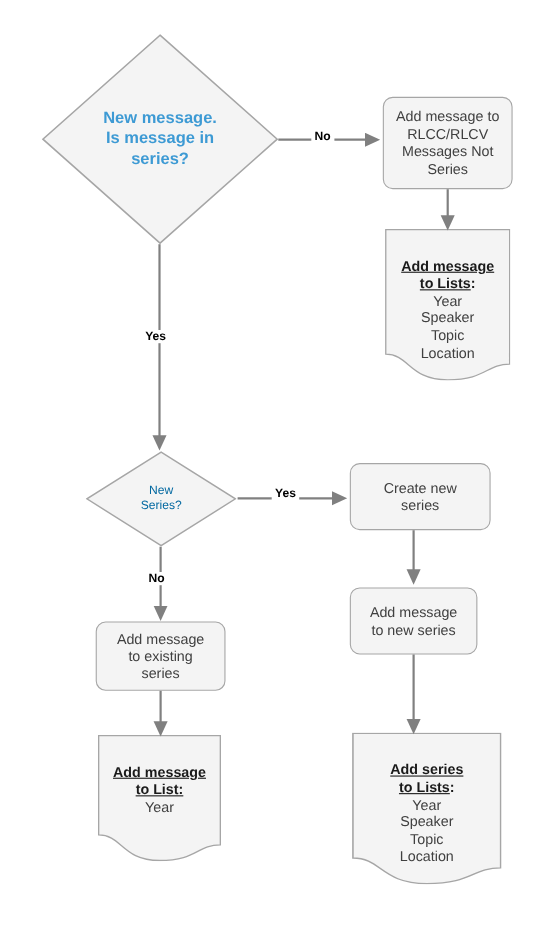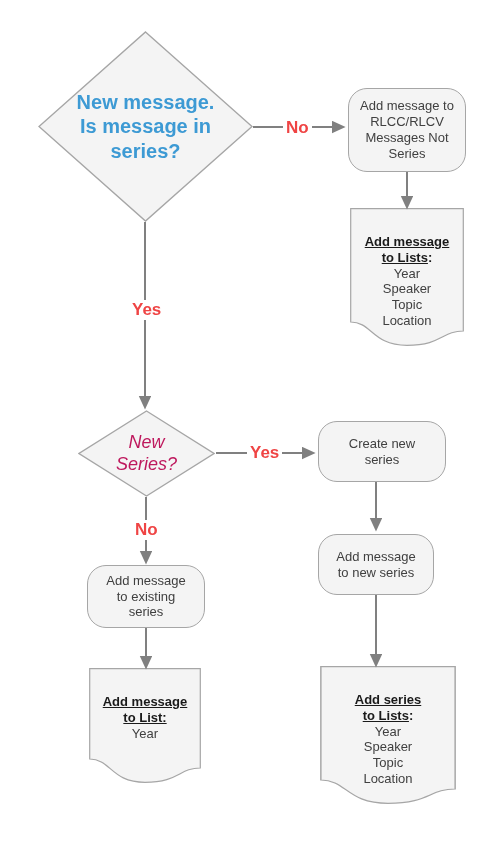--- a/index.html
+++ b/index.html
@@ -28,21 +28,21 @@
   .node-text {
     display: block;
     line-height: 1.22;
     white-space: pre-line;
   }
 
   
   .proc {
     background: #f4f4f4;
     border: 1px solid #a6a6a6;
-    border-radius: 19px;
+    border-radius: 9px;
     color: #404040;
     font-size: 13px;
     padding: 4px 6px;
   }
 
   
   .decision {
     background: transparent;
     border: none;
   }
@@ -53,26 +53,25 @@
     width: 100%;
     height: 100%;
   }
   .decision .node-text {
     position: relative;
     z-index: 2;
   }
   .decision-primary .node-text {
     color: #3d9ad4;
     font-weight: bold;
-    font-size: 20px;
+    font-size: 15px;
   }
   .decision-plain .node-text {
-    color: #be185d;
-    font-size: 18px;
-    font-style: italic;
+    color: #0369a1;
+    font-size: 11px;
   }
 
   
   .doc {
     background: transparent;
     border: none;
     align-items: flex-start;
     justify-content: center;
   }
   .doc svg {
@@ -107,23 +106,23 @@
     position: absolute;
     left: 0;
     top: 0;
     width: 500px;
     height: 858px;
     pointer-events: none;
     z-index: 1;
   }
   .edge-label {
     position: absolute;
-    color: #ef4444;
-    font-weight: bold;
-    font-size: 17px;
+    color: #000000;
+    font-weight: bold;
+    font-size: 11px;
     background: #ffffff;
     padding: 0 3px;
     z-index: 3;
     white-space: nowrap;
   }
 </style>
 </head>
 <body>
 
 <div id="canvas">

